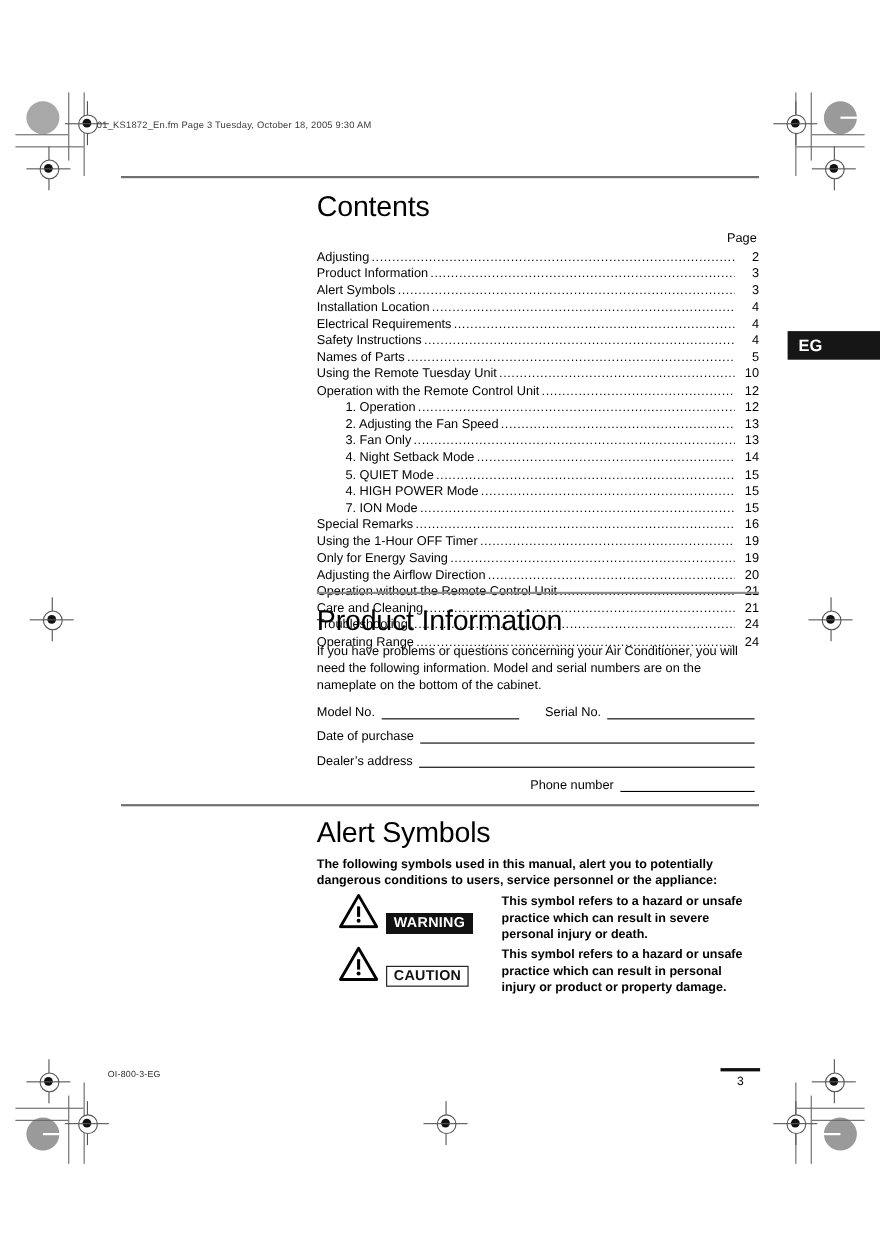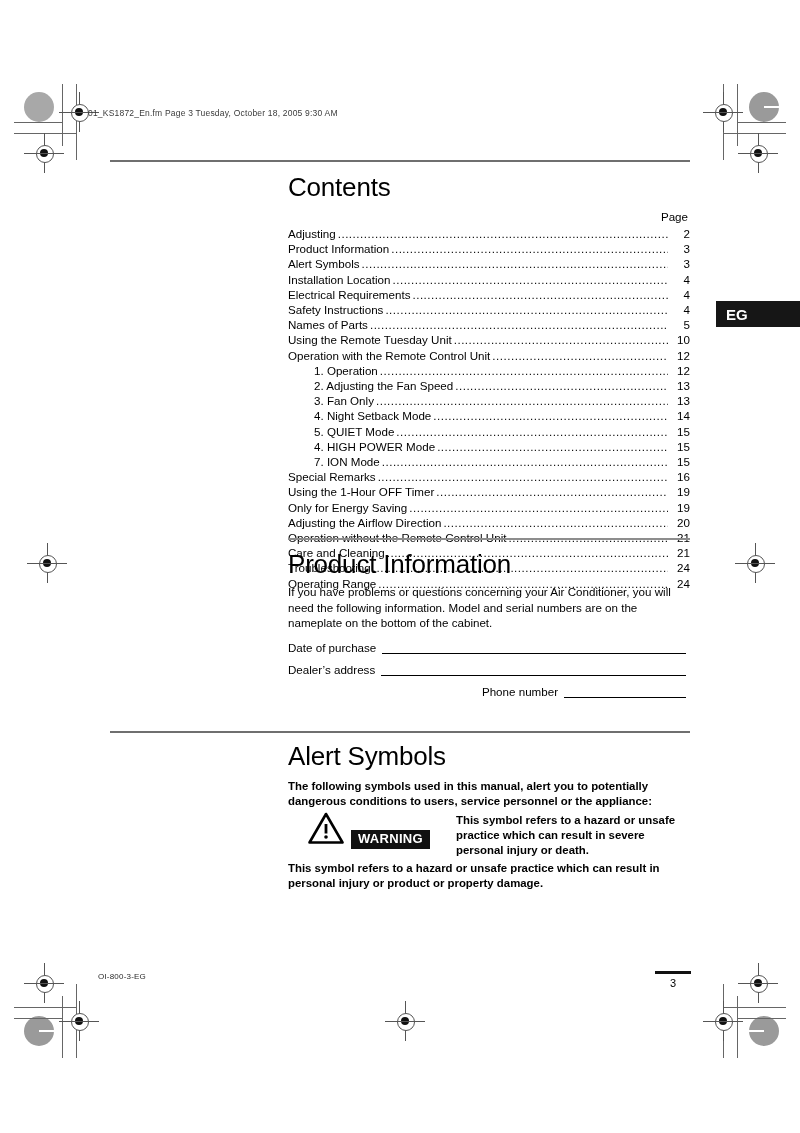--- a/index.html
+++ b/index.html
@@ -345,20 +345,27 @@
     </div>
 </div>
 
 <div class="rule-col" style="top:538px;"></div>
 <h1 class="section-title" style="left:288px; top:549px;">Product Information</h1>
 
 <div class="pi-body">If you have problems or questions concerning your Air Conditioner, you will need the following information. Model and serial numbers are on the nameplate on the bottom of the cabinet.</div>
 
 <div class="pi-form">
   <div class="form-row">
+    <span class="form-label">Model No.</span>
+    <span class="fill-line fl-model"></span>
+    <span class="gap-mid"></span>
+    <span class="form-label">Serial No.</span>
+    <span class="fill-line fl-serial"></span>
+  </div>
+  <div class="form-row">
     <span class="form-label">Date of purchase</span>
     <span class="fill-line fl-long"></span>
   </div>
   <div class="form-row">
     <span class="form-label">Dealer’s address</span>
     <span class="fill-line fl-long"></span>
   </div>
   <div class="form-row right">
     <span class="form-label">Phone number</span>
     <span class="fill-line fl-phone"></span>
@@ -376,18 +383,26 @@
       <path d="M18 2 L34.5 30.5 L1.5 30.5 Z" fill="none" stroke="#000" stroke-width="2.6" stroke-linejoin="round"></path>
       <rect x="16.6" y="12" width="2.8" height="9.5" fill="#000"></rect>
       <circle cx="18" cy="25" r="1.8" fill="#000"></circle>
     </svg>
     <span class="tag warning">WARNING</span>
   </div>
   <div class="alert-text">This symbol refers to a hazard or unsafe practice which can result in severe personal injury or death.</div>
 </div>
 
 <div class="alert-block" style="top:860px;">
+  <div class="alert-sym">
+    <svg class="tri" viewBox="0 0 36 32">
+      <path d="M18 2 L34.5 30.5 L1.5 30.5 Z" fill="none" stroke="#000" stroke-width="2.6" stroke-linejoin="round"></path>
+      <rect x="16.6" y="12" width="2.8" height="9.5" fill="#000"></rect>
+      <circle cx="18" cy="25" r="1.8" fill="#000"></circle>
+    </svg>
+    <span class="tag caution">CAUTION</span>
+  </div>
   <div class="alert-text">This symbol refers to a hazard or unsafe practice which can result in personal injury or product or property damage.</div>
 </div>
 
 <div class="footer-code">OI-800-3-EG</div>
 <div class="footer-rule"></div>
 <div class="footer-page">3</div>
 
 </body></html>

